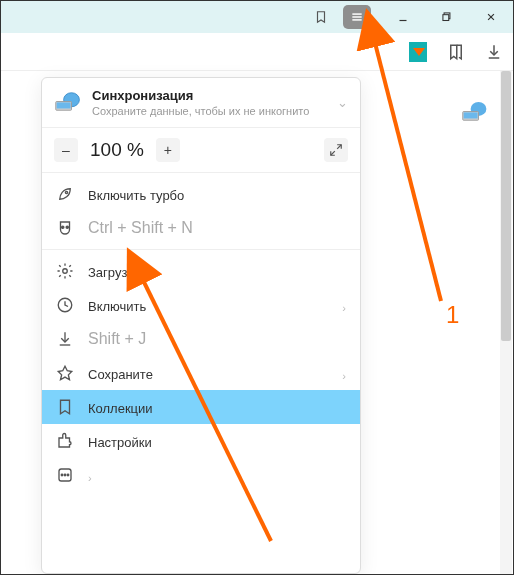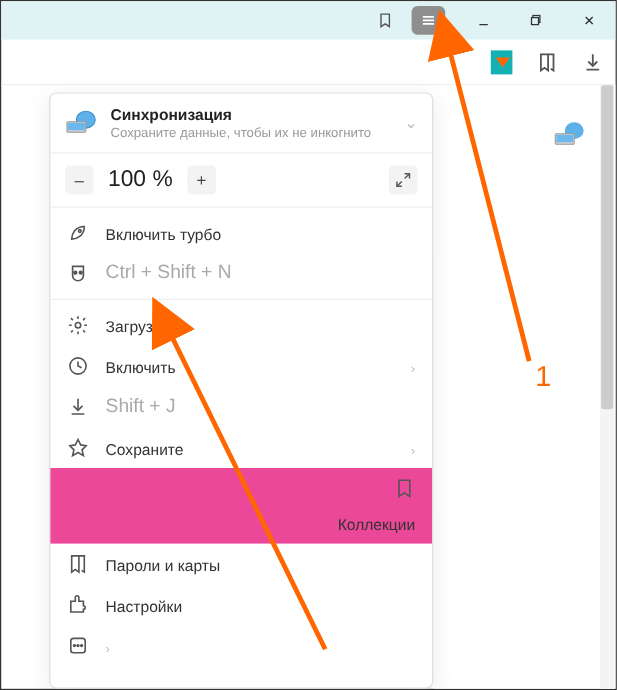--- a/index.html
+++ b/index.html
@@ -120,21 +120,21 @@
     .zoom-spacer { flex: 1; }
     .menu-list { padding: 4px 0; }
     .menu-item {
       display: flex;
       align-items: flex-end;
       padding: 8px 14px;
       gap: 14px;
       color: #333;
       position: relative;
     }
-    .menu-item.selected { background: #ec4899; flex-direction: column; }
+    .menu-item.selected { background: #7dd3fc; }
     .menu-item .mi-icon { width: 18px; height: 18px; flex-shrink: 0; display:flex; align-items:center; justify-content:center;}
     .menu-item .mi-label { flex: 1; font-size: 13px; }
     .menu-item .mi-hint { font-size: 16px; color: #aaa; }
     .menu-item .mi-arrow { color: #bbb; font-size: 11px; }
     .menu-divider { height: 1px; background: #eee; margin: 4px 0; }
     .right-area {
       flex: 1;
       position: relative;
       background: #fff;
     }
@@ -325,29 +325,20 @@
         <span class="mi-icon">
           <svg viewBox="0 0 24 24" fill="none" stroke="#555" stroke-width="1.8">
               <path d="M6 3h12v18l-6-4-6 4z"></path>
             </svg>
         </span>
         <span class="mi-label">Коллекции</span>
       </div>
       <div class="menu-item">
         <span class="mi-icon">
           <svg viewBox="0 0 24 24" fill="none" stroke="#555" stroke-width="1.8">
-              <path d="M5 3h8v18l-4-3-4 3z"></path>
-              <path d="M13 3h6v18l-3-2"></path>
-            </svg>
-        </span>
-        <span class="mi-label">Пароли и карты</span>
-      </div>
-      <div class="menu-item">
-        <span class="mi-icon">
-          <svg viewBox="0 0 24 24" fill="none" stroke="#555" stroke-width="1.8">
               <path d="M4 8h5V4a2 2 0 014 0v4h5v5a2 2 0 010 4v3H4z"></path>
             </svg>
         </span>
         <span class="mi-label">Настройки</span>
       </div>
       <div class="menu-item">
         <span class="mi-icon">
           <svg viewBox="0 0 24 24" fill="none" stroke="#555" stroke-width="1.8">
               <rect x="4" y="4" width="16" height="16" rx="3"></rect>
               <circle cx="8" cy="12" r="1" fill="#555"></circle>

